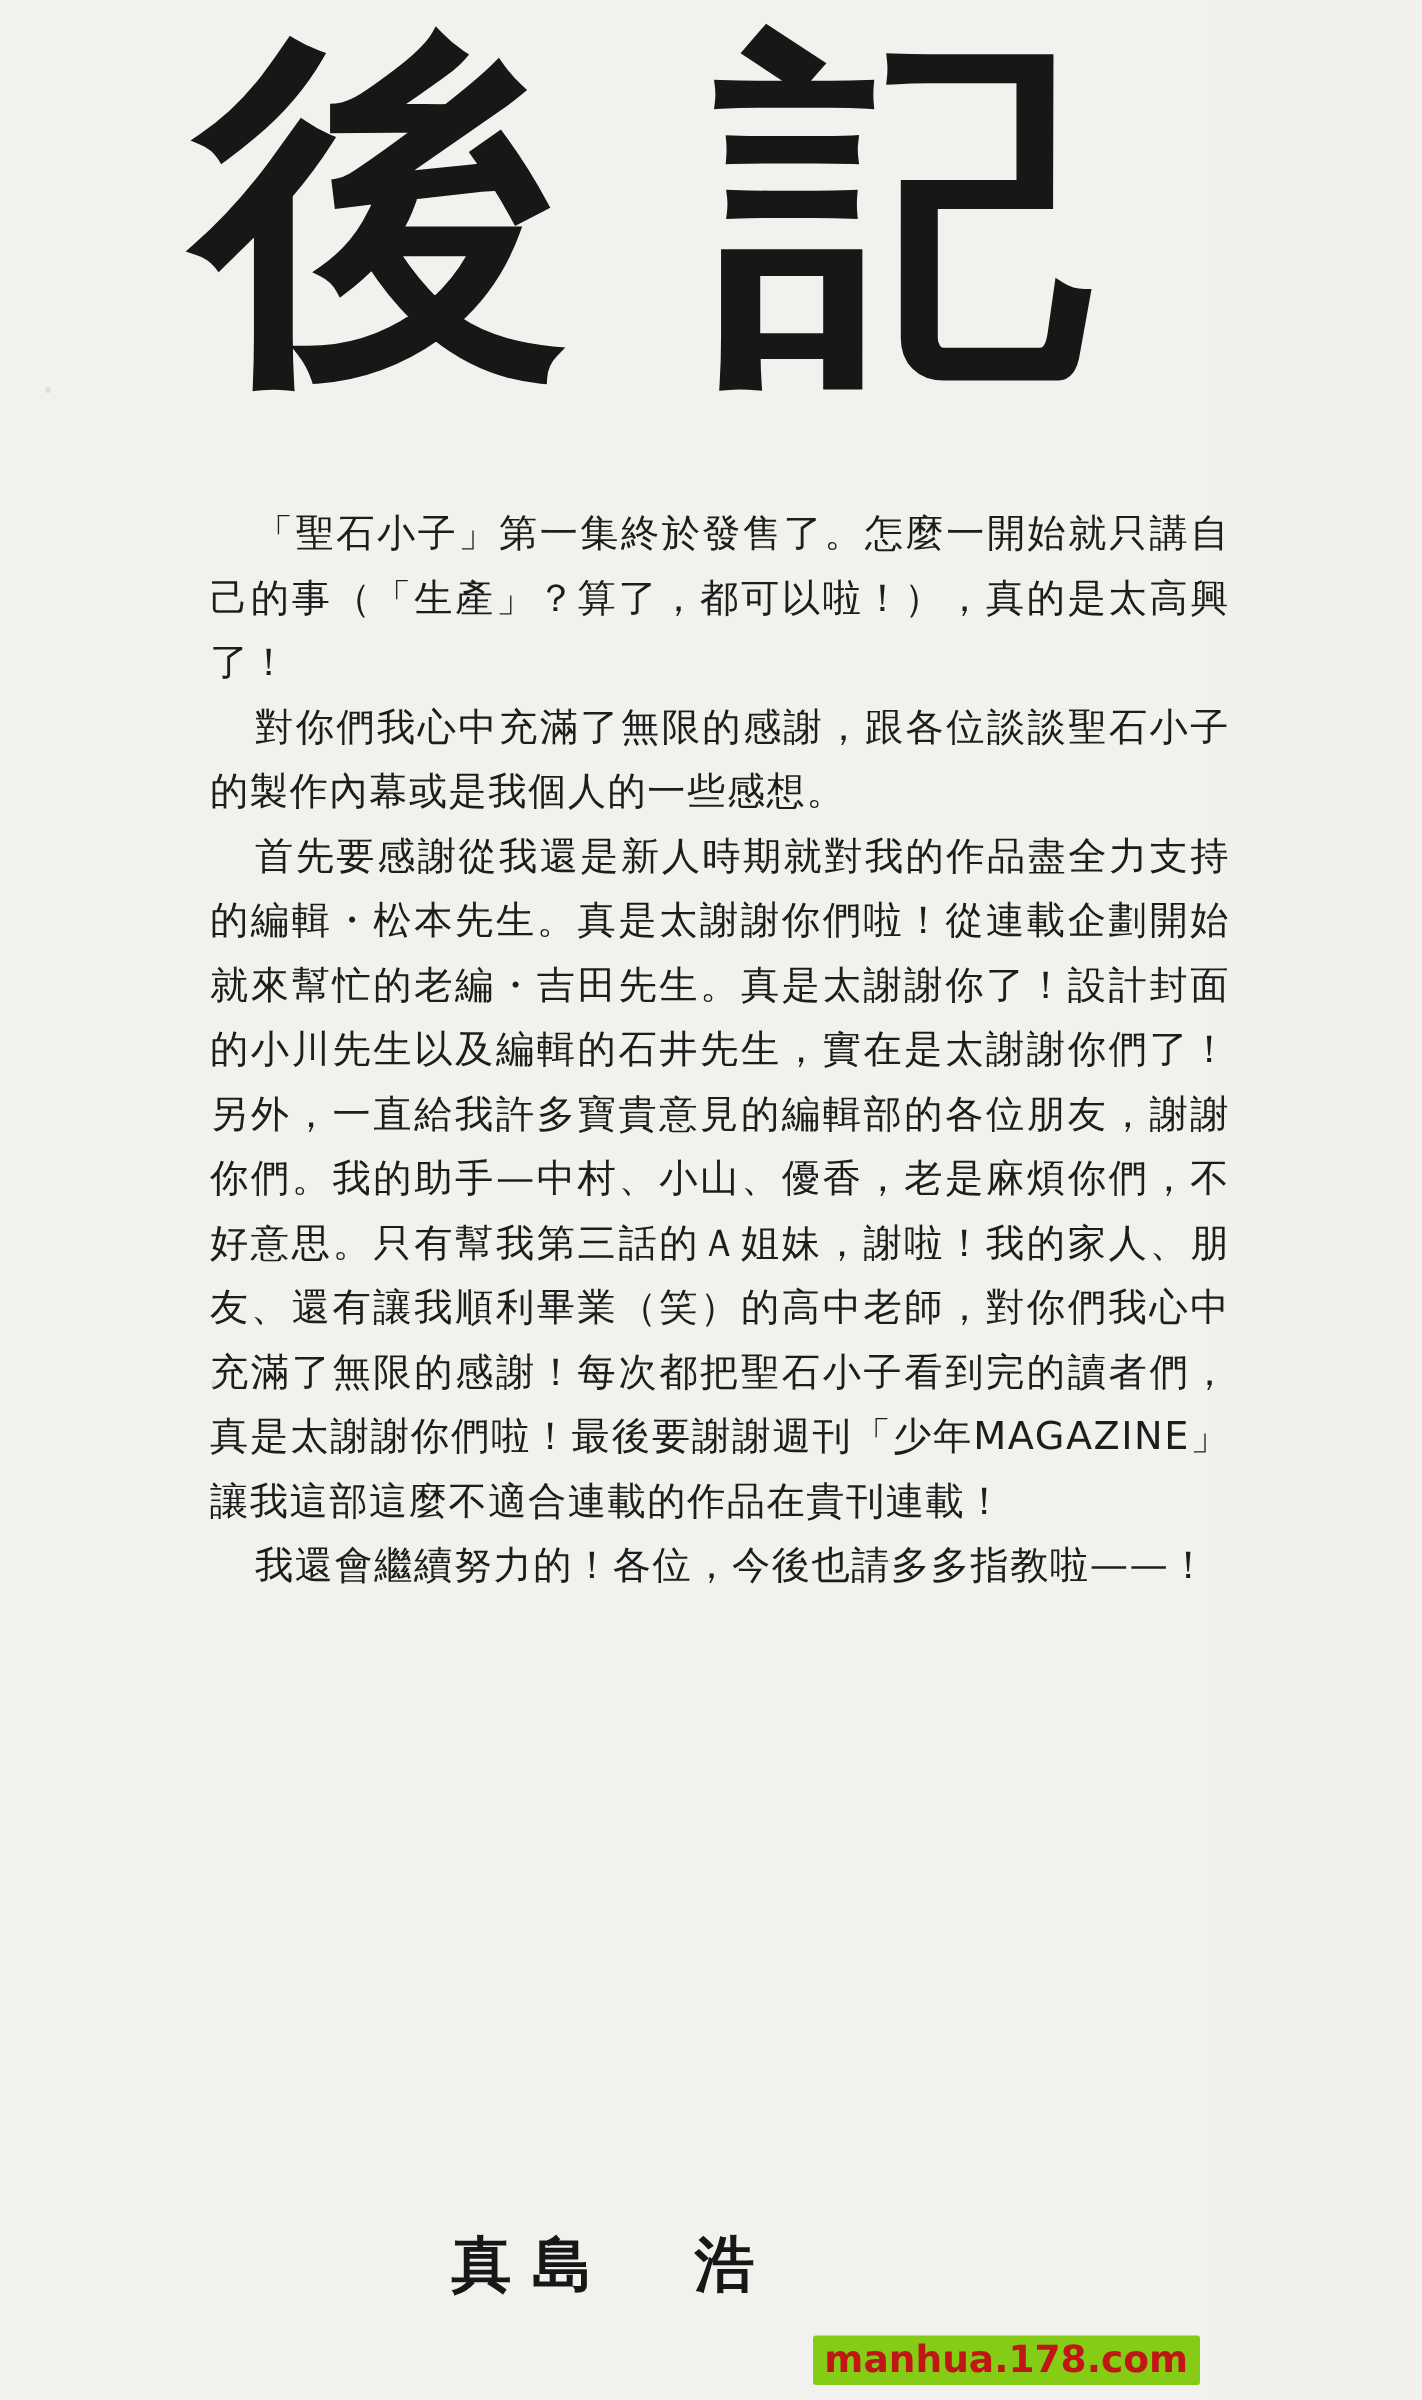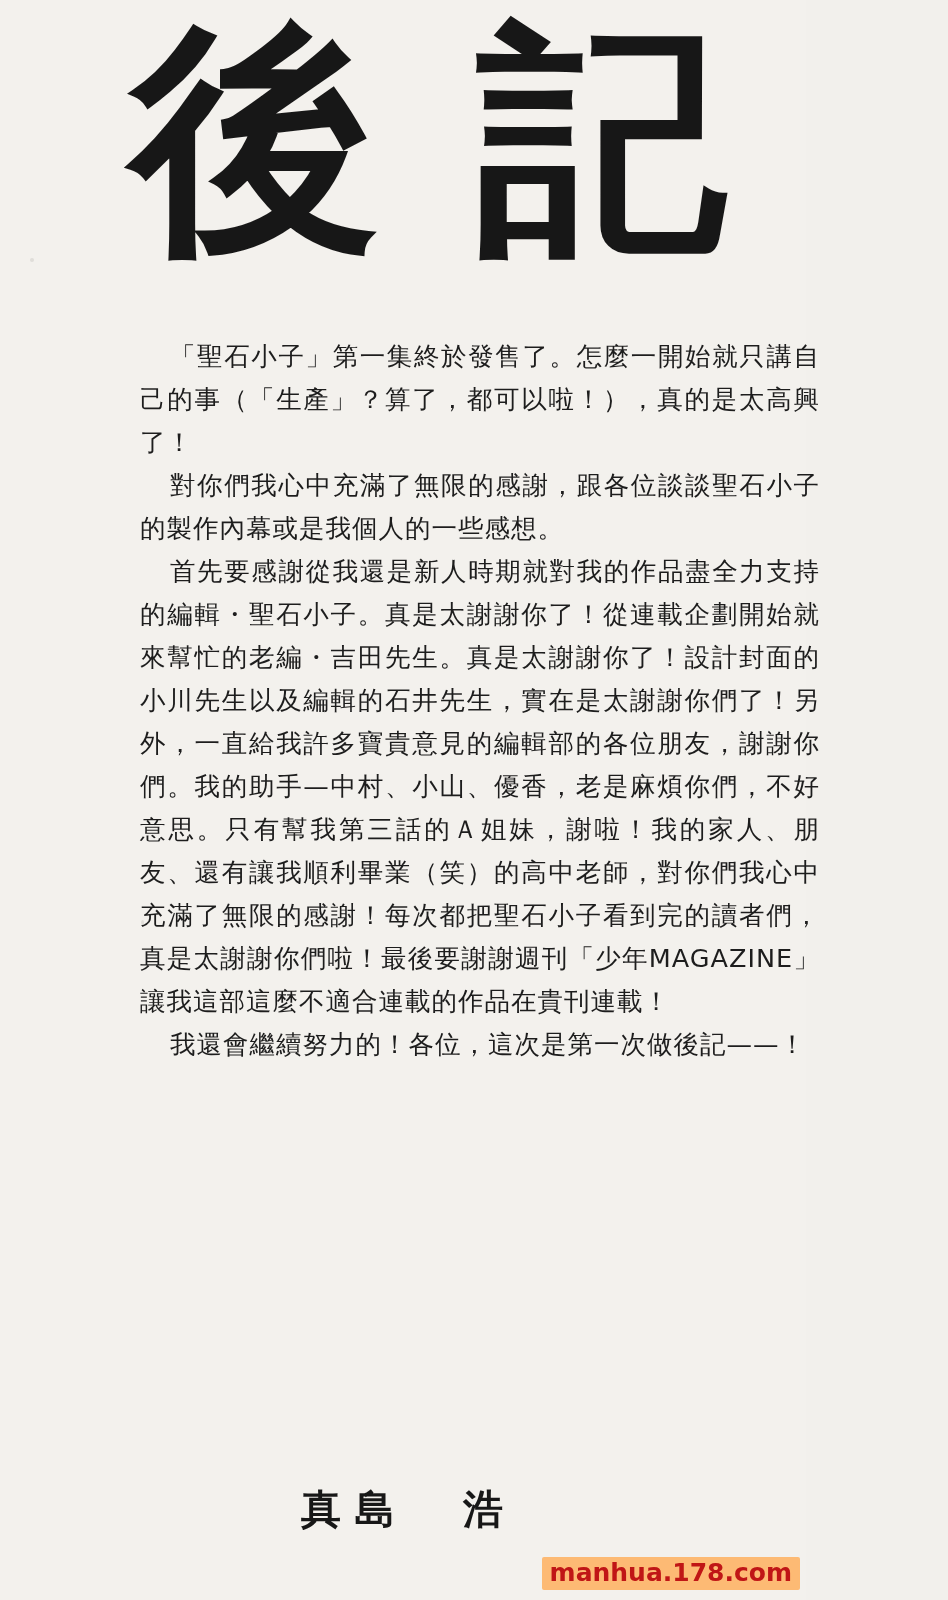--- a/index.html
+++ b/index.html
@@ -82,21 +82,21 @@
     font-weight: 700;
     font-size: 40px;
     letter-spacing: 14px;
     color: #171717;
   }
   
   .watermark {
     position: absolute;
     right: 6px;
     bottom: 10px;
-    background: #fdba74;
+    background: #84cc16;
     color: #c01616;
     font-family: "DejaVu Sans", sans-serif;
     font-weight: 700;
     font-size: 25px;
     letter-spacing: 0px;
     padding: 3px 8px 4px 8px;
     line-height: 26px;
     border-radius: 2px;
   }
   
@@ -112,22 +112,22 @@
 
 <div class="page">
 
   <div class="title-area">
     <div class="title-text">後記</div>
   </div>
 
   <div class="body-area">
     <p class="para indent">「聖石小子」第一集終於發售了。怎麼一開始就只講自己的事（「生產」？算了，都可以啦！），真的是太高興了！</p>
     <p class="para indent">對你們我心中充滿了無限的感謝，跟各位談談聖石小子的製作內幕或是我個人的一些感想。</p>
-    <p class="para indent">首先要感謝從我還是新人時期就對我的作品盡全力支持的編輯・聖石小子。真是太謝謝你了！從連載企劃開始就來幫忙的老編・吉田先生。真是太謝謝你了！設計封面的小川先生以及編輯的石井先生，實在是太謝謝你們了！另外，一直給我許多寶貴意見的編輯部的各位朋友，謝謝你們。我的助手—中村、小山、優香，老是麻煩你們，不好意思。只有幫我第三話的Ａ姐妹，謝啦！我的家人、朋友、還有讓我順利畢業（笑）的高中老師，對你們我心中充滿了無限的感謝！每次都把聖石小子看到完的讀者們，真是太謝謝你們啦！最後要謝謝週刊「少年MAGAZINE」讓我這部這麼不適合連載的作品在貴刊連載！</p>
-    <p class="para indent">我還會繼續努力的！各位，這次是第一次做後記——！</p>
+    <p class="para indent">首先要感謝從我還是新人時期就對我的作品盡全力支持的編輯・松本先生。真是太謝謝你們啦！從連載企劃開始就來幫忙的老編・吉田先生。真是太謝謝你了！設計封面的小川先生以及編輯的石井先生，實在是太謝謝你們了！另外，一直給我許多寶貴意見的編輯部的各位朋友，謝謝你們。我的助手—中村、小山、優香，老是麻煩你們，不好意思。只有幫我第三話的Ａ姐妹，謝啦！我的家人、朋友、還有讓我順利畢業（笑）的高中老師，對你們我心中充滿了無限的感謝！每次都把聖石小子看到完的讀者們，真是太謝謝你們啦！最後要謝謝週刊「少年MAGAZINE」讓我這部這麼不適合連載的作品在貴刊連載！</p>
+    <p class="para indent">我還會繼續努力的！各位，今後也請多多指教啦——！</p>
   </div>
 
   <div class="signature">
     <span class="sig-name">真島　浩</span>
   </div>
 
   <div class="watermark">manhua.178.com</div>
 
   <div class="speckle" style="left:30px; top:258px; width:4px; height:4px;"></div>
   <div class="speckle" style="left:141px; top:920px; width:3px; height:5px;"></div>

